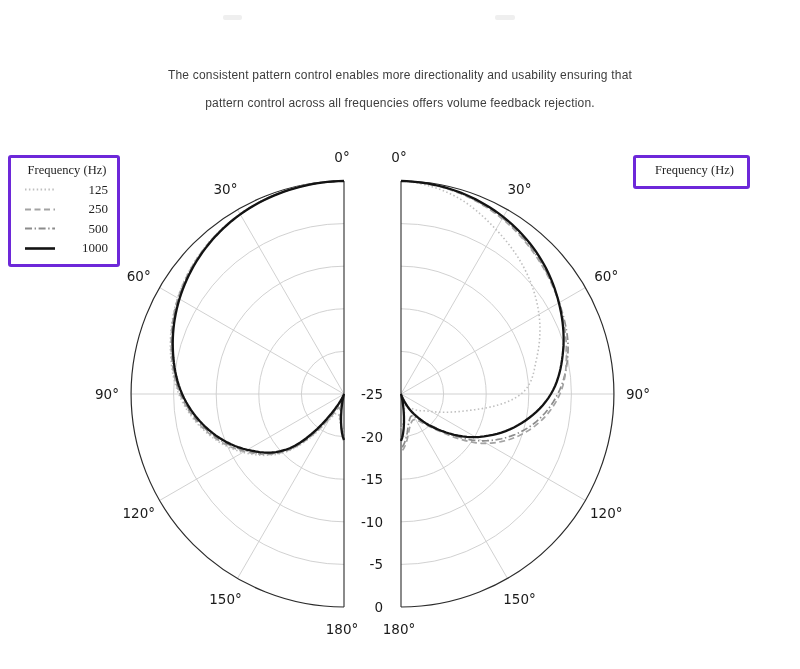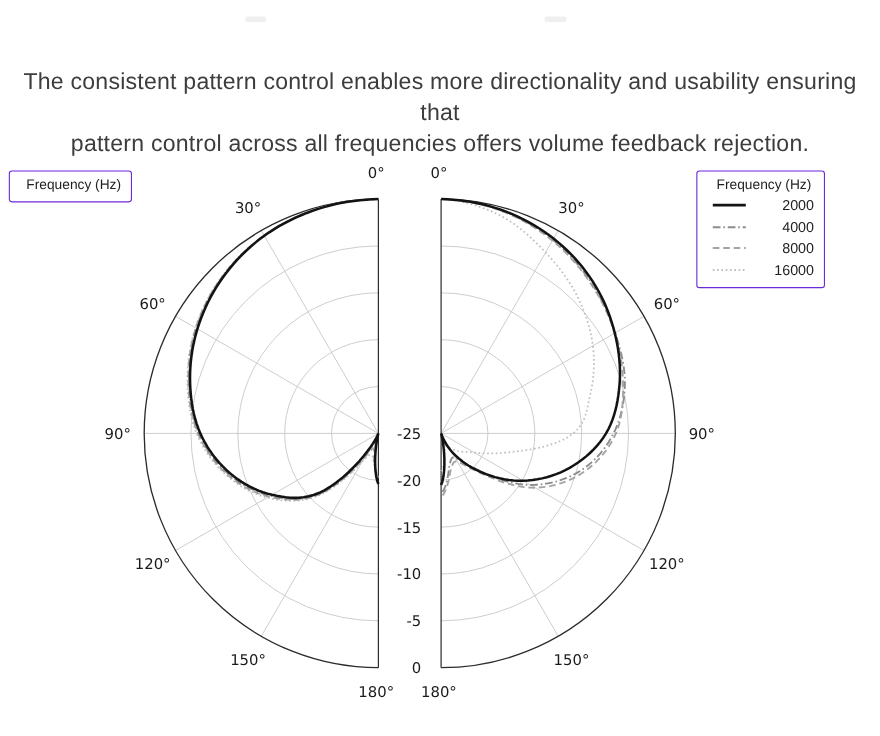--- a/index.html
+++ b/index.html
@@ -3,31 +3,31 @@
 <meta charset="utf-8">
 <style>
   html,body{margin:0;padding:0;}
   body{
     width:800px;height:669px;position:relative;overflow:hidden;
     background:#ffffff;font-family:"Liberation Sans",sans-serif;
   }
   .artifact{position:absolute;height:5px;background:#efefef;border-radius:2px;}
   .intro{
     position:absolute;top:26px;left:20px;width:760px;
-    text-align:center;color:#3d3d3d;font-size:21px;line-height:28px;
+    text-align:center;color:#3d3d3d;font-size:12px;line-height:28px;
     letter-spacing:0.2px;
     margin-top:35px;
   }
   .intro span{display:block;}
   #plot-svg{position:absolute;left:0;top:140px;}
   .legend{
     position:absolute;background:rgba(255,255,255,0.95);
-    border:1px solid #6d28d9;border-radius:3px;
+    border:3px solid #6d28d9;border-radius:3px;
     padding:5px 7px 6px 13px;box-sizing:border-box;
-    font-family:Liberation Sans, sans-serif;
+    font-family:Liberation Serif, serif;
   }
   #legend-left{left:8px;top:155px;width:112px;}
   #legend-right{left:633px;top:155px;width:117px;}
   .legend-title{font-size:12.5px;color:#1f1f1f;text-align:center;margin-bottom:2px;}
   .legend-entry{display:flex;align-items:center;height:19.5px;}
   .legend-entry svg{flex:0 0 32px;}
   .legend-entry .lbl{flex:1;text-align:right;font-size:13px;color:#1f1f1f;padding-right:2px;}
   text{font-family:"DejaVu Sans","Liberation Sans",sans-serif;}
 </style>
 </head>
@@ -89,43 +89,43 @@
     <text x="519.5" y="464.24802069691196" text-anchor="middle" font-size="13.5" fill="#1a1a1a">150°</text>
     <text x="399" y="494" text-anchor="middle" font-size="13.5" fill="#1a1a1a">180°</text>
     <path d="M401.00 41.00 L406.57 41.23 L412.13 41.64 L417.67 42.21 L423.18 42.96 L428.66 43.88 L434.11 44.98 L439.50 46.25 L444.85 47.70 L450.14 49.33 L455.36 51.14 L460.50 53.12 L465.57 55.28 L470.55 57.60 L475.44 60.09 L480.23 62.72 L484.92 65.51 L489.51 68.44 L493.99 71.51 L498.35 74.70 L502.60 78.02 L506.73 81.47 L510.72 85.05 L514.57 88.76 L518.29 92.57 L521.87 96.49 L525.31 100.49 L528.62 104.58 L531.79 108.74 L534.84 112.96 L537.76 117.24 L540.54 121.58 L543.17 125.99 L545.66 130.45 L548.01 134.95 L550.21 139.50 L552.28 144.09 L554.22 148.70 L556.02 153.33 L557.71 157.97 L559.27 162.62 L560.74 167.27 L562.13 171.90 L563.42 176.53 L564.60 181.16 L565.64 185.81 L566.52 190.46 L567.22 195.14 L567.73 199.83 L568.02 204.53 L568.06 209.24 L567.90 213.93 L567.56 218.60 L567.04 223.23 L566.33 227.81 L565.43 232.35 L564.33 236.83 L563.01 241.25 L561.49 245.59 L559.74 249.84 L557.77 254.00 L555.59 258.05 L553.24 261.98 L550.70 265.78 L547.98 269.45 L545.08 272.97 L541.98 276.33 L538.70 279.52 L535.23 282.53 L531.58 285.35 L527.74 287.96 L523.71 290.35 L519.52 292.51 L515.19 294.44 L510.72 296.12 L506.13 297.55 L501.46 298.73 L496.70 299.65 L491.89 300.31 L487.04 300.71 L482.16 300.86 L477.14 300.66 L471.90 300.04 L466.56 299.06 L461.21 297.75 L455.96 296.17 L450.90 294.41 L446.12 292.53 L441.68 290.63 L437.67 288.80 L434.14 287.14 L431.00 285.61 L428.14 284.14 L425.54 282.73 L423.20 281.41 L421.10 280.19 L419.23 279.09 L417.58 278.12 L416.13 277.29 L414.87 276.63 L413.78 276.14 L412.86 275.85 L412.10 275.78 L411.47 275.95 L410.94 276.33 L410.50 276.93 L410.11 277.73 L409.76 278.73 L409.42 279.92 L409.08 281.28 L408.72 282.80 L408.37 284.70 L408.04 287.11 L407.65 289.90 L407.17 292.93 L406.54 296.08 L405.75 299.19 L404.79 302.14 L403.66 304.77 L402.39 306.95 L401.00 308.53" fill="none" stroke="#8c8c8c" stroke-width="1.7" stroke-linecap="butt" stroke-dasharray="7 2.6 1.4 2.6"></path>
     <path d="M401.00 41.00 L406.57 41.26 L412.13 41.69 L417.66 42.31 L423.17 43.10 L428.64 44.06 L434.07 45.21 L439.45 46.53 L444.78 48.03 L450.05 49.70 L455.25 51.55 L460.37 53.57 L465.41 55.77 L470.36 58.14 L475.22 60.66 L479.97 63.34 L484.63 66.16 L489.18 69.12 L493.62 72.21 L497.96 75.43 L502.17 78.76 L506.27 82.21 L510.23 85.80 L514.06 89.49 L517.75 93.30 L521.31 97.20 L524.74 101.19 L528.03 105.26 L531.20 109.40 L534.24 113.60 L537.15 117.85 L539.95 122.15 L542.60 126.50 L545.13 130.90 L547.52 135.35 L549.77 139.85 L551.88 144.38 L553.85 148.95 L555.68 153.55 L557.36 158.18 L558.90 162.84 L560.29 167.51 L561.55 172.20 L562.66 176.89 L563.63 181.59 L564.46 186.29 L565.14 190.99 L565.68 195.69 L566.07 200.37 L566.32 205.03 L566.42 209.68 L566.42 214.29 L566.36 218.85 L566.20 223.38 L565.92 227.88 L565.48 232.35 L564.86 236.78 L564.02 241.17 L562.93 245.51 L561.57 249.80 L559.90 254.00 L557.95 258.11 L555.78 262.11 L553.38 265.99 L550.77 269.74 L547.95 273.35 L544.94 276.80 L541.73 280.08 L538.33 283.19 L534.76 286.11 L531.03 288.84 L527.14 291.36 L523.10 293.67 L518.93 295.76 L514.62 297.61 L510.19 299.23 L505.65 300.59 L501.01 301.70 L496.28 302.55 L491.47 303.12 L486.59 303.42 L481.51 303.34 L476.17 302.82 L470.69 301.90 L465.19 300.63 L459.76 299.09 L454.53 297.34 L449.57 295.48 L444.97 293.59 L440.81 291.77 L437.15 290.15 L433.91 288.68 L430.95 287.26 L428.27 285.92 L425.84 284.68 L423.66 283.53 L421.71 282.50 L419.97 281.61 L418.44 280.86 L417.09 280.26 L415.91 279.82 L414.90 279.59 L414.04 279.59 L413.31 279.82 L412.69 280.26 L412.15 280.91 L411.66 281.76 L411.20 282.80 L410.75 284.02 L410.30 285.40 L409.82 286.92 L409.35 288.79 L408.90 291.15 L408.39 293.87 L407.78 296.82 L407.04 299.88 L406.14 302.90 L405.07 305.76 L403.85 308.30 L402.48 310.41 L401.00 311.94" fill="none" stroke="#a3a3a3" stroke-width="1.7" stroke-linecap="butt" stroke-dasharray="6 3.5"></path>
     <path d="M401.00 41.00 L406.56 41.49 L412.10 42.21 L417.59 43.15 L423.04 44.30 L428.43 45.67 L433.74 47.26 L438.98 49.05 L444.14 51.05 L449.19 53.26 L454.14 55.66 L458.97 58.30 L463.65 61.18 L468.18 64.28 L472.57 67.56 L476.81 70.99 L480.90 74.55 L484.85 78.20 L488.68 81.92 L492.39 85.68 L496.00 89.46 L499.50 93.26 L502.89 97.11 L506.15 101.01 L509.28 104.96 L512.29 108.97 L515.15 113.04 L517.87 117.16 L520.44 121.35 L522.86 125.59 L525.11 129.89 L527.20 134.24 L529.14 138.63 L530.92 143.03 L532.56 147.47 L534.03 151.92 L535.35 156.39 L536.50 160.87 L537.50 165.36 L538.32 169.85 L538.98 174.34 L539.47 178.82 L539.79 183.28 L539.95 187.73 L539.94 192.14 L539.78 196.51 L539.47 200.85 L539.01 205.13 L538.41 209.35 L537.67 213.52 L536.79 217.62 L535.92 221.61 L535.15 225.49 L534.37 229.28 L533.51 233.01 L532.46 236.69 L531.13 240.32 L529.43 243.89 L527.26 247.38 L524.52 250.77 L521.13 254.00 L516.91 257.04 L511.87 259.81 L506.20 262.28 L500.08 264.41 L493.71 266.21 L487.26 267.66 L480.92 268.81 L474.88 269.70 L469.30 270.40 L464.37 270.98 L459.95 271.46 L455.82 271.81 L451.96 272.05 L448.35 272.18 L444.98 272.22 L441.84 272.18 L438.91 272.08 L436.18 271.93 L433.63 271.72 L431.25 271.47 L429.10 271.22 L427.23 271.04 L425.59 270.90 L424.14 270.81 L422.84 270.76 L421.65 270.72 L420.53 270.68 L419.44 270.61 L418.37 270.48 L417.27 270.27 L416.17 269.99 L415.12 269.68 L414.12 269.36 L413.17 269.03 L412.28 268.70 L411.44 268.38 L410.67 268.06 L409.94 267.77 L409.28 267.51 L408.67 267.28 L408.07 267.03 L407.47 266.70 L406.89 266.36 L406.35 266.02 L405.87 265.76 L405.46 265.61 L405.11 265.62 L404.85 265.85 L404.66 266.35 L404.53 267.17 L404.47 268.46 L404.46 270.27 L404.42 272.47 L404.32 274.94 L404.10 277.55 L403.75 280.17 L403.26 282.66 L402.62 284.90 L401.86 286.75 L401.00 288.08" fill="none" stroke="#bfbfbf" stroke-width="1.6" stroke-linecap="butt" stroke-dasharray="1.5 2.4"></path>
     <path d="M401.00 41.00 L406.57 41.21 L412.13 41.58 L417.67 42.13 L423.19 42.84 L428.68 43.72 L434.14 44.77 L439.55 46.00 L444.91 47.40 L450.22 48.98 L455.47 50.73 L460.64 52.65 L465.75 54.73 L470.77 56.98 L475.71 59.38 L480.56 61.94 L485.31 64.65 L489.96 67.50 L494.50 70.50 L498.93 73.64 L503.24 76.92 L507.43 80.32 L511.50 83.85 L515.43 87.50 L519.23 91.27 L522.89 95.15 L526.40 99.14 L529.77 103.23 L532.99 107.41 L536.05 111.68 L538.96 116.04 L541.70 120.48 L544.28 124.99 L546.68 129.58 L548.91 134.23 L550.97 138.92 L552.87 143.66 L554.61 148.42 L556.19 153.22 L557.62 158.02 L558.90 162.84 L560.03 167.65 L561.02 172.47 L561.85 177.28 L562.53 182.08 L563.05 186.88 L563.41 191.66 L563.60 196.42 L563.62 201.16 L563.46 205.88 L563.12 210.56 L562.65 215.19 L562.06 219.77 L561.35 224.28 L560.48 228.74 L559.44 233.14 L558.20 237.48 L556.76 241.74 L555.08 245.92 L553.15 250.02 L550.95 254.00 L548.48 257.86 L545.76 261.59 L542.83 265.16 L539.68 268.58 L536.36 271.82 L532.89 274.89 L529.28 277.77 L525.55 280.47 L521.74 282.99 L517.86 285.31 L513.90 287.44 L509.82 289.36 L505.66 291.06 L501.42 292.55 L497.13 293.82 L492.81 294.88 L488.47 295.72 L484.13 296.36 L479.81 296.79 L475.52 297.03 L471.23 297.04 L466.92 296.81 L462.61 296.34 L458.34 295.66 L454.15 294.78 L450.06 293.73 L446.11 292.53 L442.33 291.21 L438.73 289.80 L435.34 288.34 L432.13 286.80 L429.05 285.15 L426.12 283.41 L423.35 281.60 L420.74 279.73 L418.31 277.82 L416.05 275.90 L413.97 273.98 L412.08 272.08 L410.37 270.23 L408.72 268.22 L407.07 265.92 L405.51 263.47 L404.12 261.00 L402.94 258.67 L402.02 256.65 L401.38 255.08 L401.05 254.14 L401.00 254.00 L401.22 254.82 L401.72 256.99 L402.39 260.55 L403.08 265.22 L403.64 270.66 L403.97 276.54 L404.00 282.54 L403.70 288.32 L403.07 293.53 L402.15 297.82 L401.00 300.86" fill="none" stroke="#131313" stroke-width="2.3" stroke-linecap="butt"></path>
   </svg>
 
 <div class="legend" id="legend-left">
   <div class="legend-title">Frequency (Hz)</div>
-</div>
-
-<div class="legend" id="legend-right">
-  <div class="legend-title">Frequency (Hz)</div>
   <div class="legend-entries">
       <div class="legend-entry">
         <svg width="32" height="5">
-          <line x1="1" y1="2.5" x2="31" y2="2.5" stroke="#131313" stroke-width="2.6"></line>
+          <line x1="1" y1="2.5" x2="31" y2="2.5" stroke="#bfbfbf" stroke-width="1.8" stroke-dasharray="1.5 2.4"></line>
         </svg>
-        <span class="lbl">2000</span>
+        <span class="lbl">125</span>
+      </div>
+      <div class="legend-entry">
+        <svg width="32" height="5">
+          <line x1="1" y1="2.5" x2="31" y2="2.5" stroke="#a3a3a3" stroke-width="1.8" stroke-dasharray="6 3.5"></line>
+        </svg>
+        <span class="lbl">250</span>
       </div>
       <div class="legend-entry">
         <svg width="32" height="5">
           <line x1="1" y1="2.5" x2="31" y2="2.5" stroke="#8c8c8c" stroke-width="1.8" stroke-dasharray="7 2.6 1.4 2.6"></line>
         </svg>
-        <span class="lbl">4000</span>
+        <span class="lbl">500</span>
       </div>
       <div class="legend-entry">
         <svg width="32" height="5">
-          <line x1="1" y1="2.5" x2="31" y2="2.5" stroke="#a3a3a3" stroke-width="1.8" stroke-dasharray="6 3.5"></line>
+          <line x1="1" y1="2.5" x2="31" y2="2.5" stroke="#131313" stroke-width="2.6"></line>
         </svg>
-        <span class="lbl">8000</span>
-      </div>
-      <div class="legend-entry">
-        <svg width="32" height="5">
-          <line x1="1" y1="2.5" x2="31" y2="2.5" stroke="#bfbfbf" stroke-width="1.8" stroke-dasharray="1.5 2.4"></line>
-        </svg>
-        <span class="lbl">16000</span>
+        <span class="lbl">1000</span>
       </div>
     </div>
 </div>
 
+<div class="legend" id="legend-right">
+  <div class="legend-title">Frequency (Hz)</div>
+</div>
+
 </body></html>

